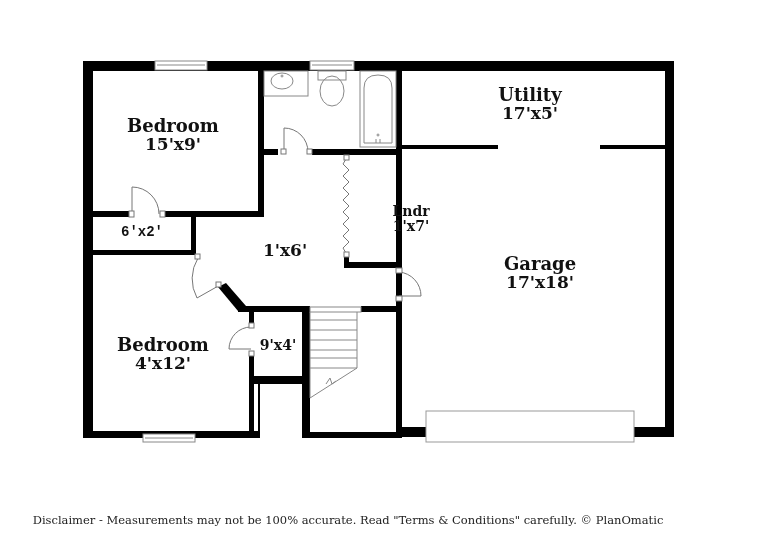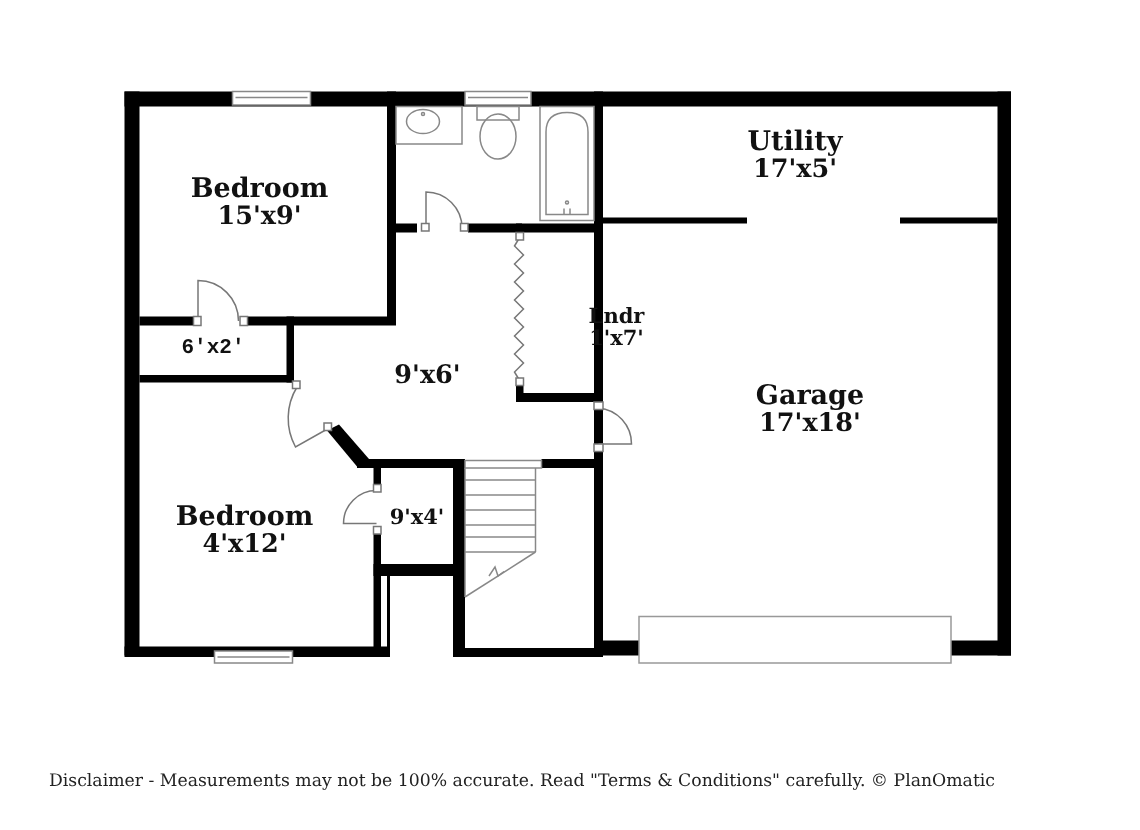--- a/index.html
+++ b/index.html
@@ -142,21 +142,21 @@
 <div class="room-label" style="left:173px; top:117px;">
   <span class="name">Bedroom</span>
   <span class="dim">15'x9'</span>
 </div>
 
 <div class="room-label small" style="left:142px; top:225px;font-family:Liberation Mono, monospace;">
   <span class="dim">6'x2'</span>
 </div>
 
 <div class="room-label" style="left:285px; top:242px;">
-  <span class="dim">9'x6'</span>
+  <span class="dim">1'x6'</span>
 </div>
 
 <div class="room-label small" style="left:371px; top:204px;margin-left:40px;">
   <span class="name">Lndr</span>
   <span class="dim">1'x7'</span>
 </div>
 
 <div class="room-label" style="left:530px; top:86px;">
   <span class="name">Utility</span>
   <span class="dim">17'x5'</span>

